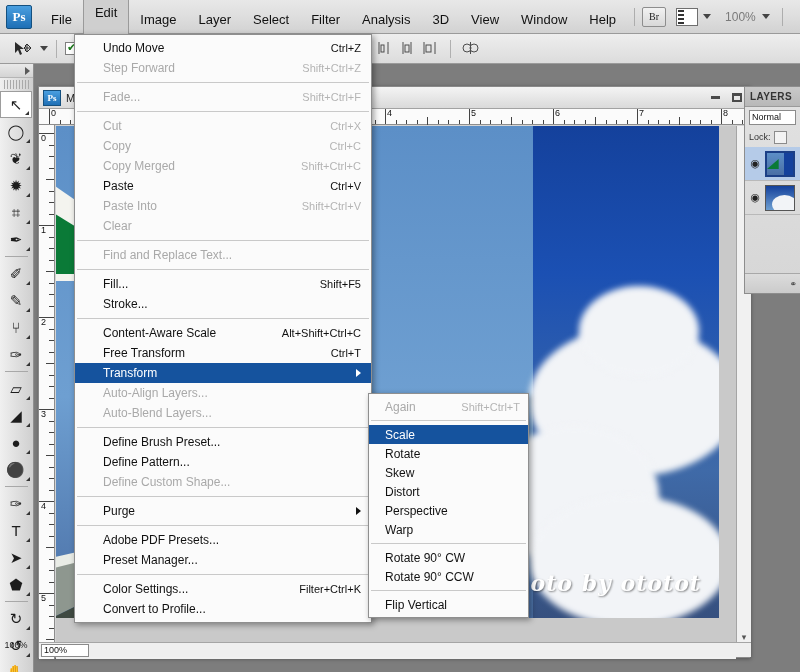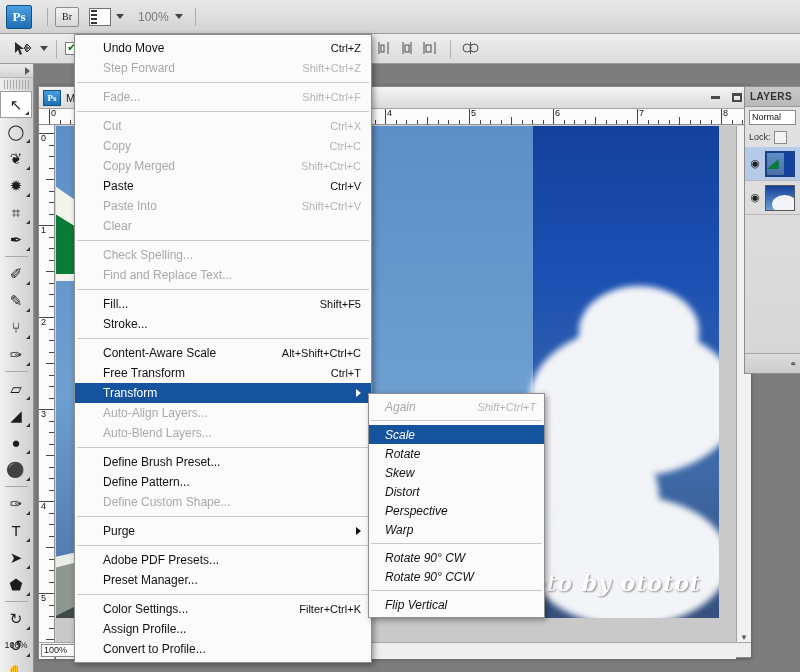--- a/index.html
+++ b/index.html
@@ -130,21 +130,21 @@
     font-size:22px;letter-spacing:1px;text-shadow:1px 1px 2px rgba(0,0,0,.45);
   }
   #hscroll{position:absolute;left:17px;top:557px;width:680px;height:15px;background:#f1f1f1;border-top:1px solid #a5a5a5;}
   #vscroll{position:absolute;left:697px;top:39px;width:15px;height:518px;background:#f1f1f1;border-left:1px solid #a5a5a5;}
   .sb-arrow{position:absolute;display:flex;align-items:center;justify-content:center;font-size:9px;color:#555;}
   #statusbar{position:absolute;left:0;bottom:0;width:712px;height:15px;background:#efefef;border-top:1px solid #a5a5a5;display:flex;align-items:center;}
   #statusbar .zoomfield{width:48px;height:13px;margin-left:2px;background:#fff;border:1px solid #8b8b8b;font-size:9px;display:flex;align-items:center;padding-left:2px;color:#111;}
 
   
   #layers{
-    position:absolute;right:0;top:86px;width:56px;height:288px;
+    position:absolute;right:0;top:86px;width:56px;height:208px;
     background:linear-gradient(to bottom,#e2e2e2,#d6d6d6);
     border:1px solid #8d8d8d;border-right:none;
   }
   #layers .lp-tabbar{height:20px;background:linear-gradient(to bottom,#c9c9c9,#b8b8b8);
     border-bottom:1px solid #9a9a9a;display:flex;align-items:center;padding-left:5px;}
   #layers .lp-tab{font-size:10px;font-weight:bold;color:#333;letter-spacing:.4px;}
   .lp-row{display:flex;align-items:center;height:20px;padding:0 4px;gap:3px;}
   .lp-select{flex:1;height:15px;background:#fff;border:1px solid #8b8b8b;font-size:9px;display:flex;align-items:center;padding-left:2px;color:#111;}
   .lp-lock{font-size:9px;color:#333;}
   .lock-box{width:13px;height:13px;border:1px solid #8b8b8b;background:#f3f3f3;}
@@ -168,35 +168,48 @@
   .mi .lbl{flex:0 0 auto;}
   .mi .sc{margin-left:auto;padding-left:26px;font-size:11px;}
   .mi.disabled{color:#a9a9a9;}
   .mi.disabled .sc{color:#b4b4b4;}
   .mi.hl{background:#15539e;color:#fff;}
   .mi .arr{margin-left:auto;width:0;height:0;border-top:4px solid transparent;border-bottom:4px solid transparent;border-left:5px solid currentColor;}
   .mi.hasarrow .lbl{flex:1;}
   .msep{height:1px;background:#c9c9c9;margin:4px 2px 4px 2px;}
 
   #transformmenu{
-    position:absolute;left:368px;top:393px;width:177px;
+    position:absolute;left:368px;top:393px;width:161px;
     background:#fbfbfb;border:1px solid #8f8f8f;
     box-shadow:2px 2px 6px rgba(0,0,0,.38);
-    padding:3px 0;z-index:70;font-style:italic;
+    padding:3px 0;z-index:70;
   }
   #transformmenu .mi{padding:0 8px 0 16px;height:19px;}
   #transformmenu .mi .sc{padding-left:14px;}
 </style>
 </head>
 <body>
 
 <div id="app">
 
   <div id="menubar">
     <div class="ps-logo">Ps</div>
+    <div id="menubar-items" style="display:flex;align-items:flex-end;height:34px;">
+        <div class="menu-item">File</div>
+        <div class="menu-item active">Edit</div>
+        <div class="menu-item">Image</div>
+        <div class="menu-item">Layer</div>
+        <div class="menu-item">Select</div>
+        <div class="menu-item">Filter</div>
+        <div class="menu-item">Analysis</div>
+        <div class="menu-item">3D</div>
+        <div class="menu-item">View</div>
+        <div class="menu-item">Window</div>
+        <div class="menu-item">Help</div>
+      </div>
     <div class="mb-sep"></div>
     <div class="br-btn">Br</div>
     <div style="display:flex;align-items:center;gap:5px;margin-left:10px;">
       <div class="arrange-btn"></div>
       <div class="caret"></div>
     </div>
     <div style="display:flex;align-items:center;gap:6px;margin-left:14px;">
       <span class="zoomlabel">100%</span>
       <div class="caret"></div>
     </div>
@@ -641,23 +654,20 @@
       </div>
       <div class="mi disabled">
         <span class="lbl">Paste Into</span>
         <span class="sc">Shift+Ctrl+V</span>
       </div>
       <div class="mi disabled">
         <span class="lbl">Clear</span>
       </div>
       <div class="msep"></div>
       <div class="mi disabled">
-        <span class="lbl">Check Spelling...</span>
-      </div>
-      <div class="mi disabled">
         <span class="lbl">Find and Replace Text...</span>
       </div>
       <div class="msep"></div>
       <div class="mi">
         <span class="lbl">Fill...</span>
         <span class="sc">Shift+F5</span>
       </div>
       <div class="mi">
         <span class="lbl">Stroke...</span>
       </div>
@@ -701,23 +711,20 @@
       </div>
       <div class="mi">
         <span class="lbl">Preset Manager...</span>
       </div>
       <div class="msep"></div>
       <div class="mi">
         <span class="lbl">Color Settings...</span>
         <span class="sc">Filter+Ctrl+K</span>
       </div>
       <div class="mi">
-        <span class="lbl">Assign Profile...</span>
-      </div>
-      <div class="mi">
         <span class="lbl">Convert to Profile...</span>
       </div>
     </div>
 
   <div id="transformmenu">
       <div class="mi disabled">
         <span class="lbl">Again</span>
         <span class="sc">Shift+Ctrl+T</span>
       </div>
       <div class="msep"></div>

